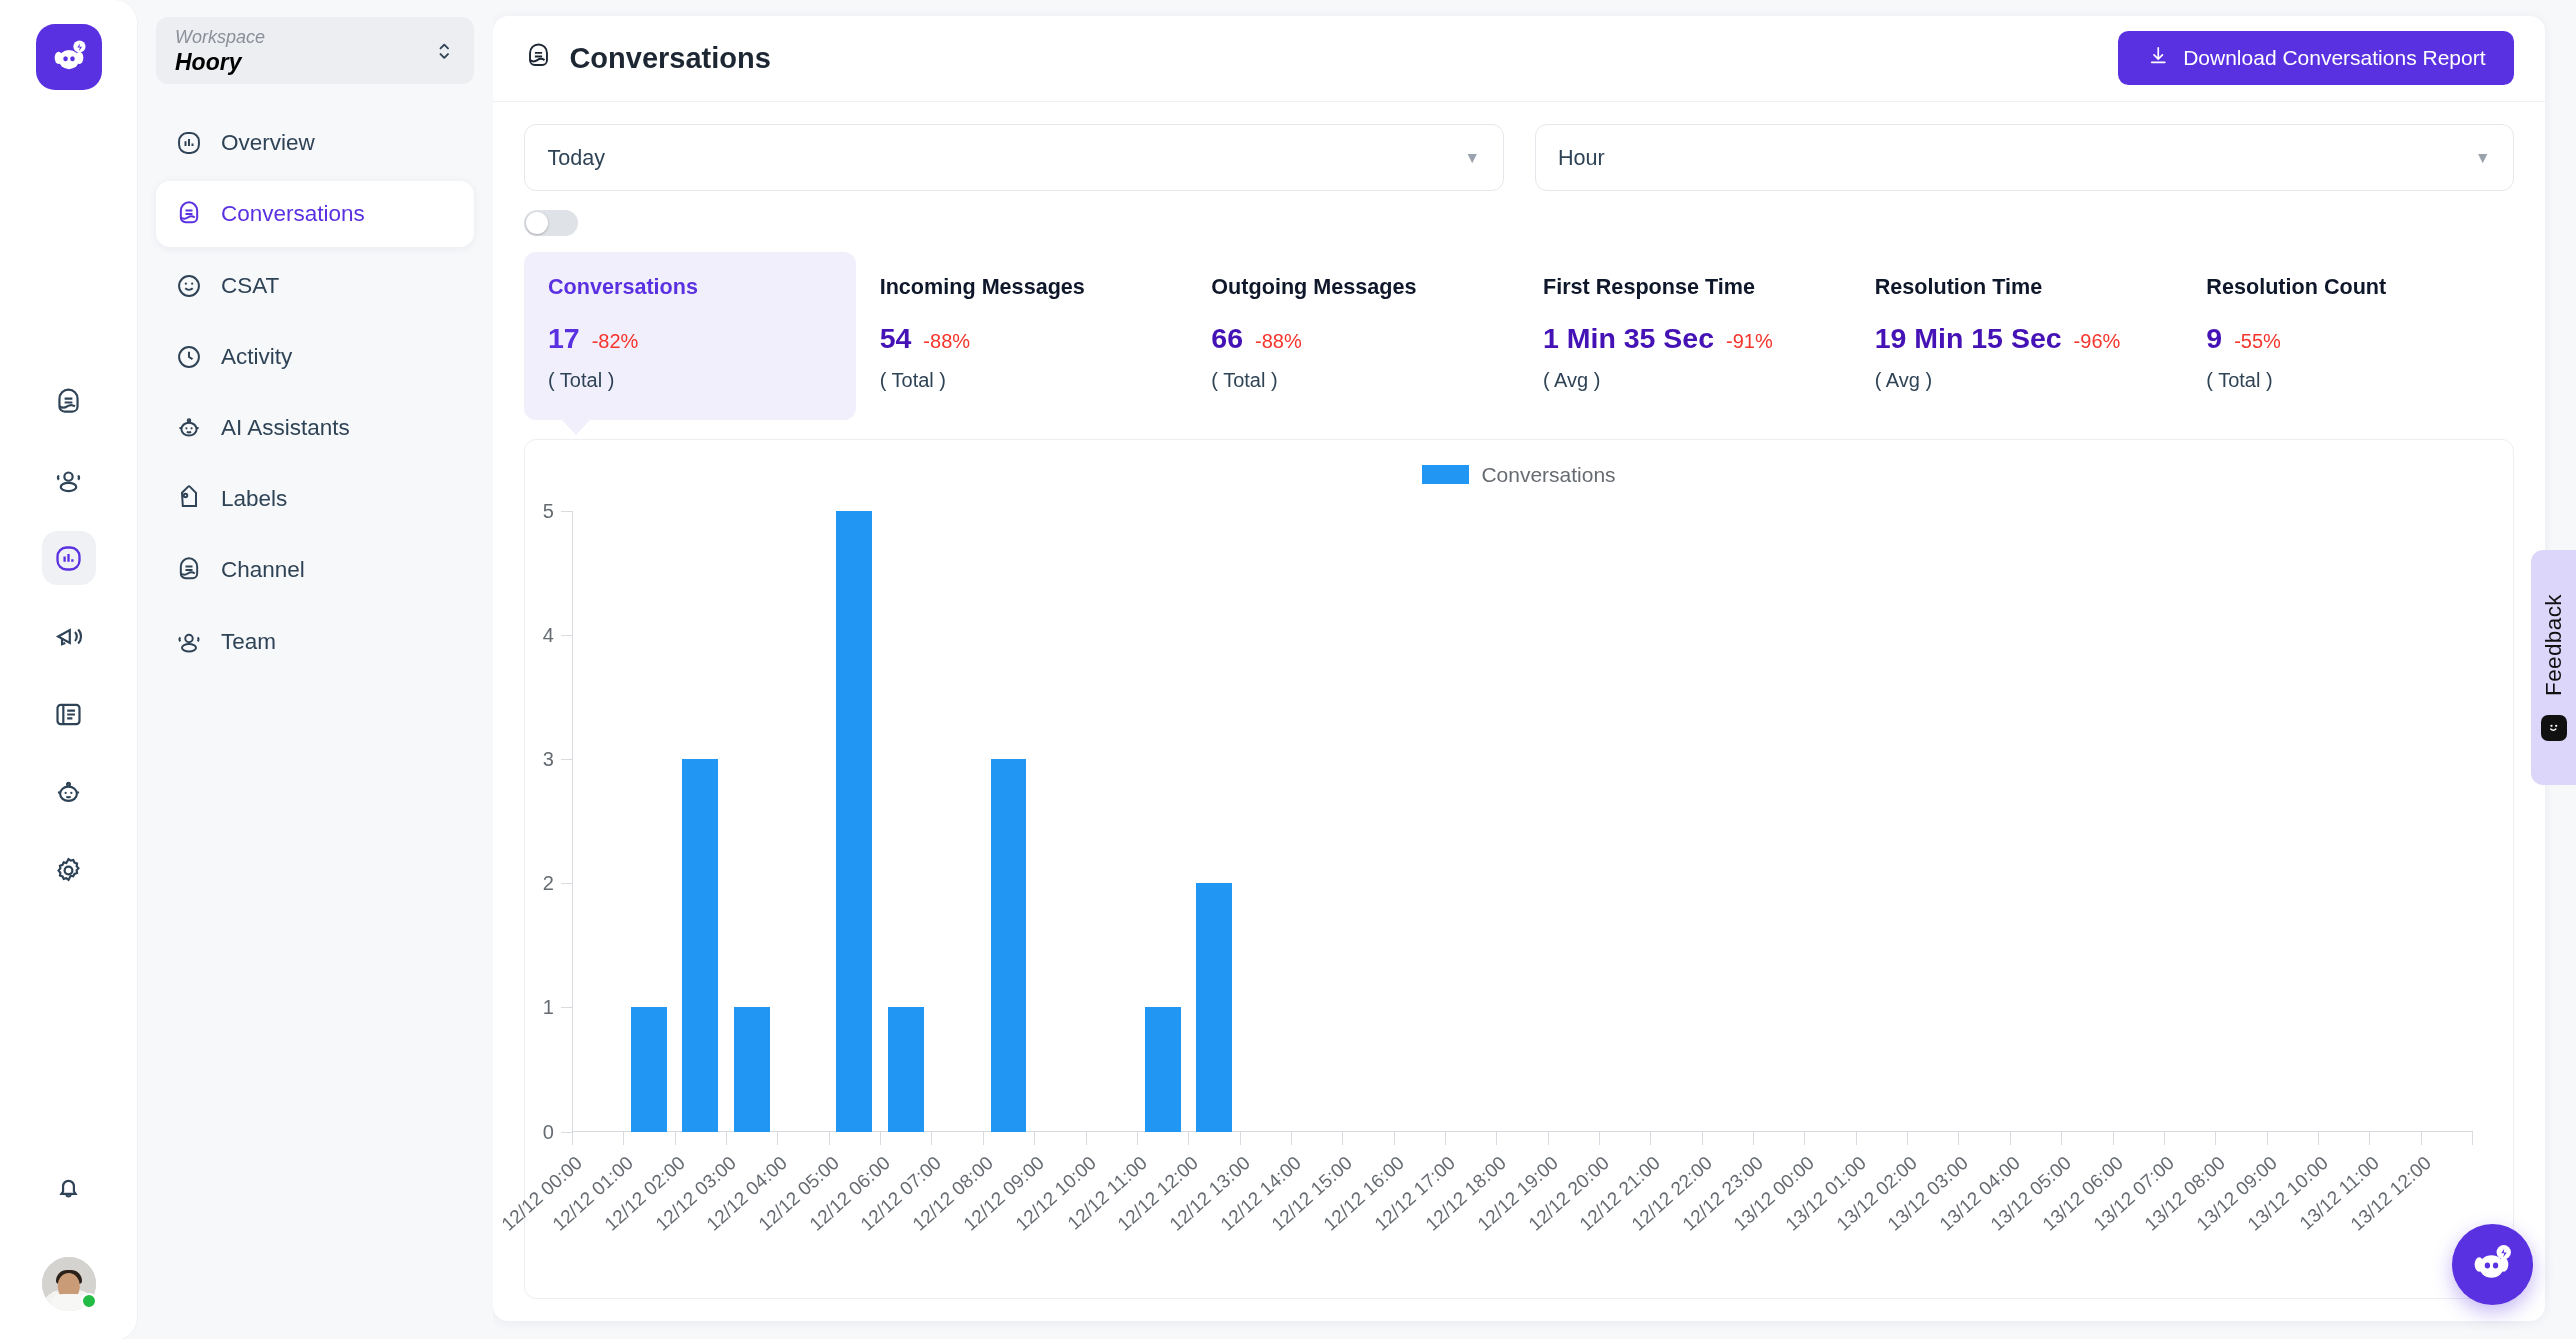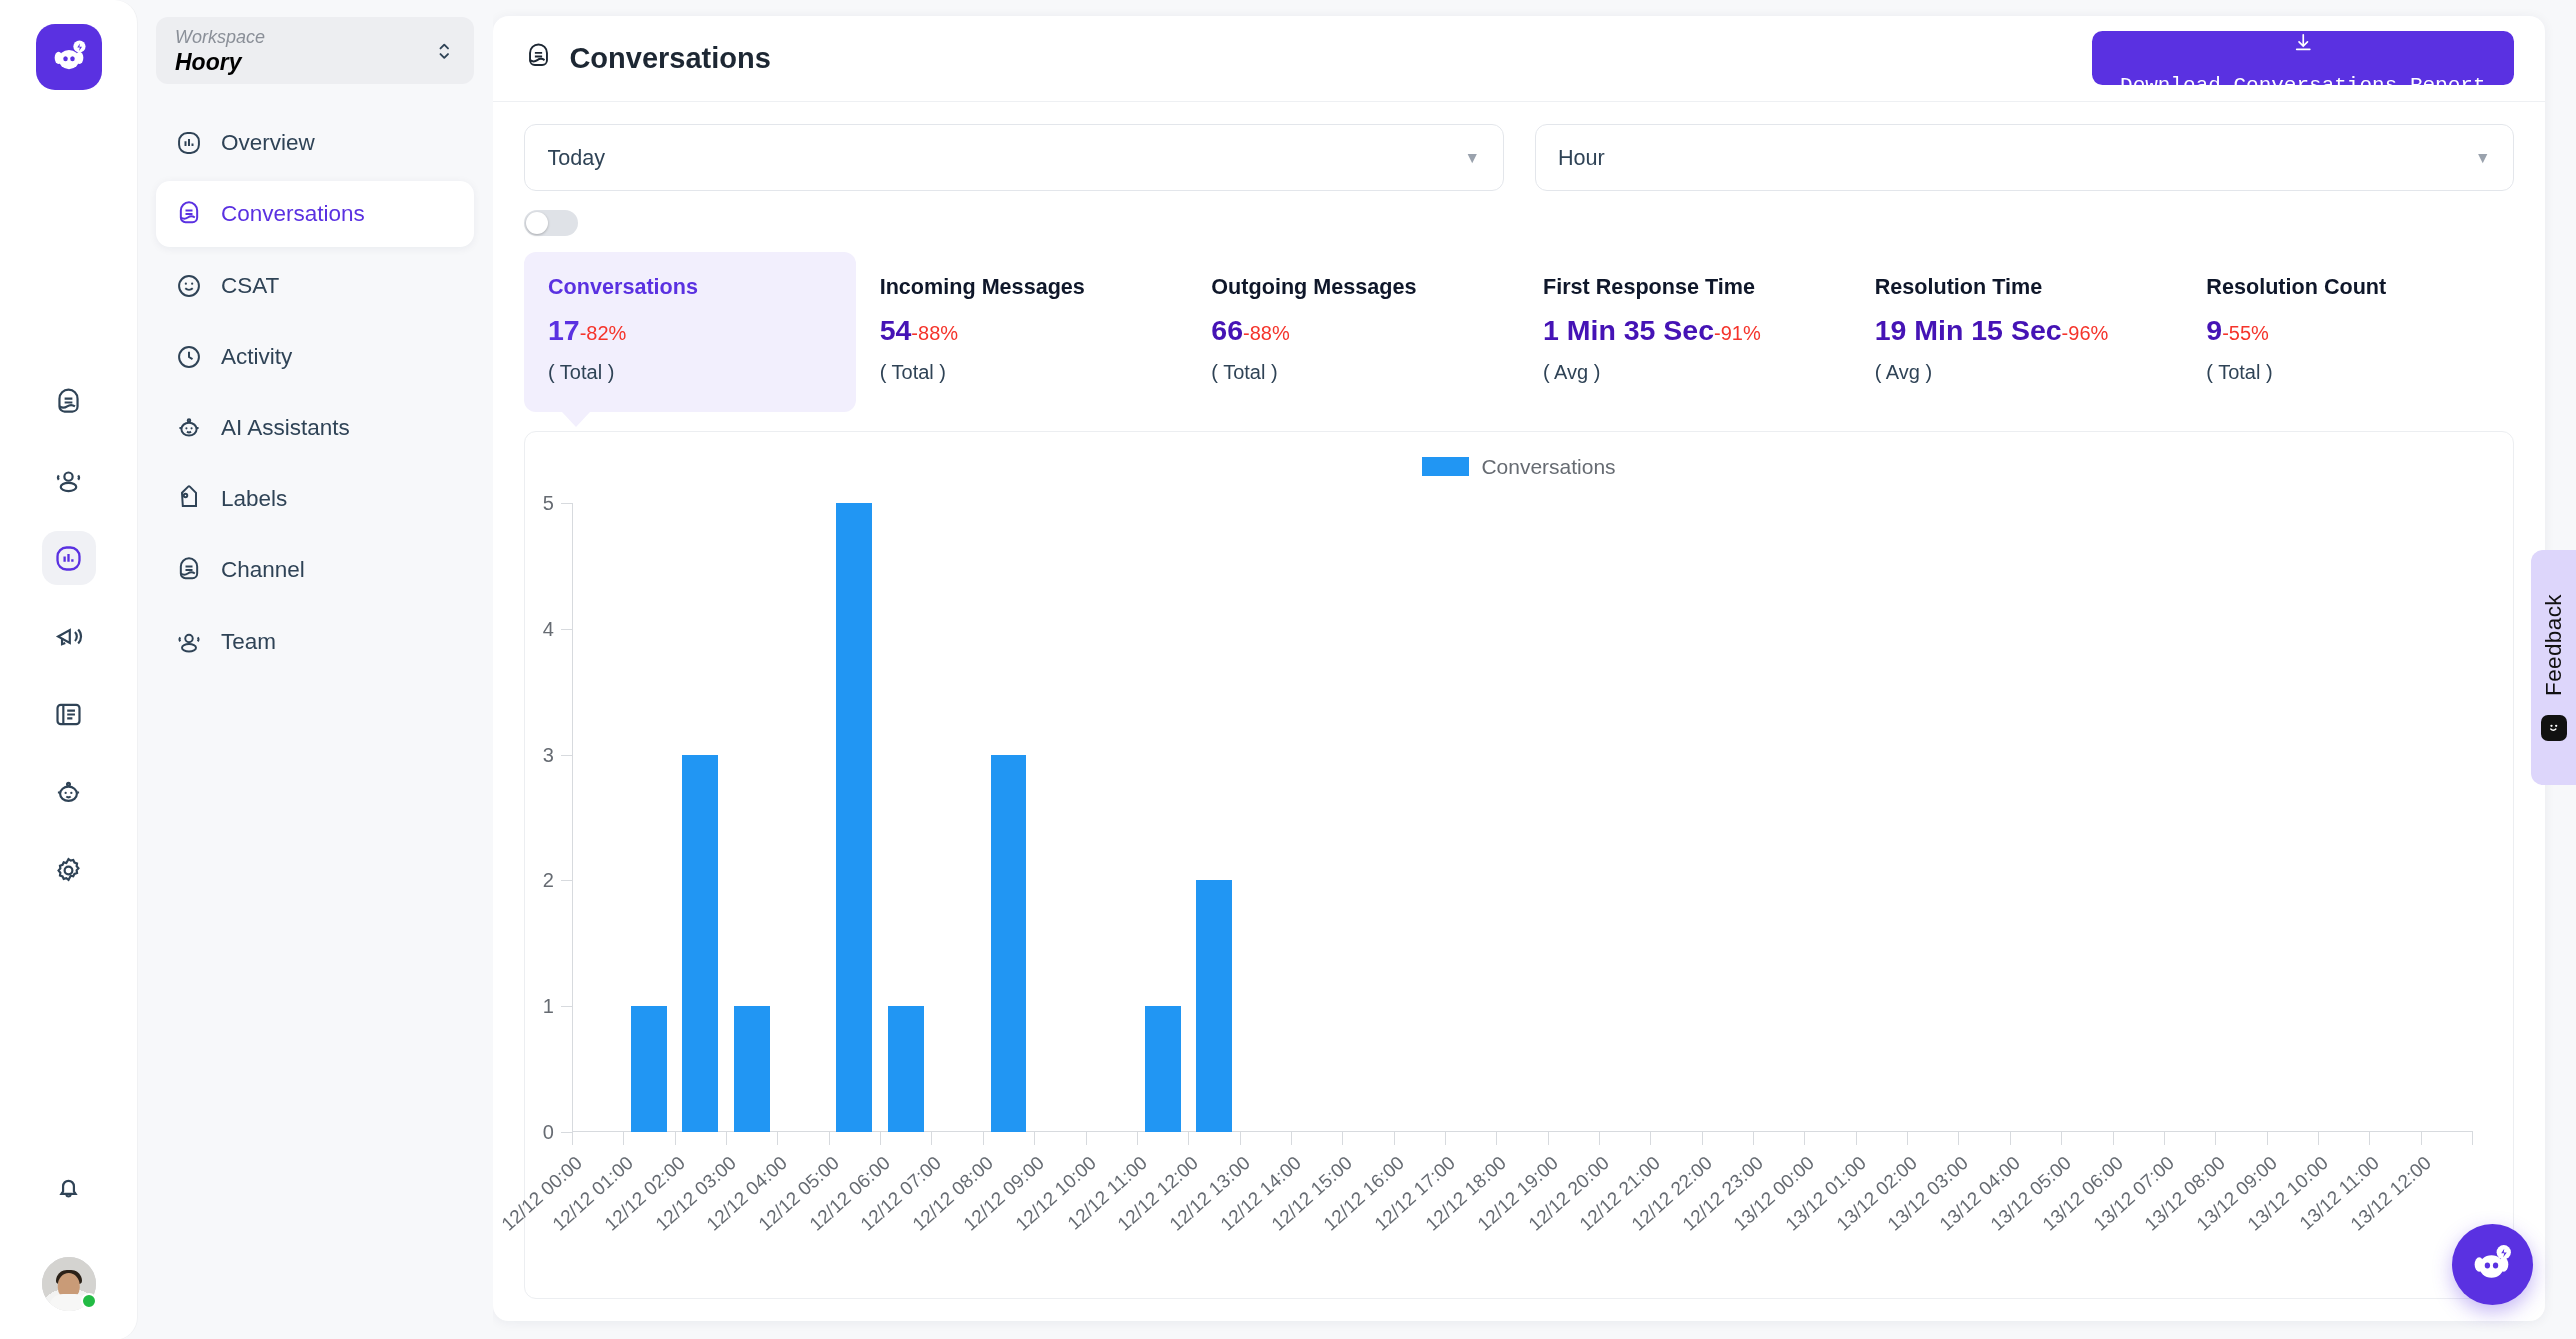--- a/index.html
+++ b/index.html
@@ -98,24 +98,23 @@
     height: 86px; border-bottom: 0.9px solid #eef0f3;
     display: flex; align-items: center; justify-content: space-between;
     padding: 0 31px 0 31px;
   }
   .head-left { display: flex; align-items: center; gap: 16.4px; }
   .head-title { font-size: 29px; color: #1d2733; font-weight: 600; }
   .dl-btn {
     background: #5a31e1; color: #fff;
     border: none; border-radius: 10.4px;
     height: 54px; padding: 0 28.5px;
-    font-size: 21px; font-family: Liberation Mono, monospace;
+    font-size: 21px; font-family: Liberation Sans, sans-serif;
     display: flex; align-items: center; gap: 14px;
     cursor: pointer;
-    flex-direction: column;
   }
 
   .card-body { padding: 22.5px 31px 0 31px; flex: 1 1 auto; display:flex; flex-direction:column; min-height: 0; justify-content: flex-end;}
 
   .filters { display: flex; gap: 31px; }
   .sel {
     flex: 1 1 0; height: 67px;
     border: 0.9px solid #e3e6eb; border-radius: 12px;
     background: #fff;
     display: flex; align-items: center; justify-content: space-between;
@@ -145,21 +144,21 @@
   }
   .metric { padding: 22.5px 24px 28px 24px; border-radius: 12px; position: relative; }
   .metric.sel-m { background: #f2effd; }
   .metric.sel-m::after {
     content: ""; position: absolute; left: 38px; bottom: -14.7px;
     border-left: 14px solid transparent; border-right: 14px solid transparent;
     border-top: 15.6px solid #f2effd;
   }
   .m-title { font-size: 21.6px; color: #0f172a; font-weight: 600; }
   .metric.sel-m .m-title { color: #5a31e1; }
-  .m-row { margin-top: 14px; display: flex; align-items: baseline; }
+  .m-row { margin-top: 22px; display: flex; align-items: baseline; gap: 12px; }
   .m-val { font-size: 28.5px; color: #4513b5; font-weight: 600; white-space: nowrap; }
   .metric.sel-m .m-val { color: #5a31e1; }
   .m-delta { font-size: 20px; color: #f5342b; }
   .m-sub { margin-top: 14px; font-size: 20px; color: #2f4356; }
 
   
   .chart-card {
     margin-top: 19px; margin-bottom: 22.5px;
     border: 0.9px solid #eceef1; border-radius: 12px;
     flex: 1 1 auto; position: relative;

